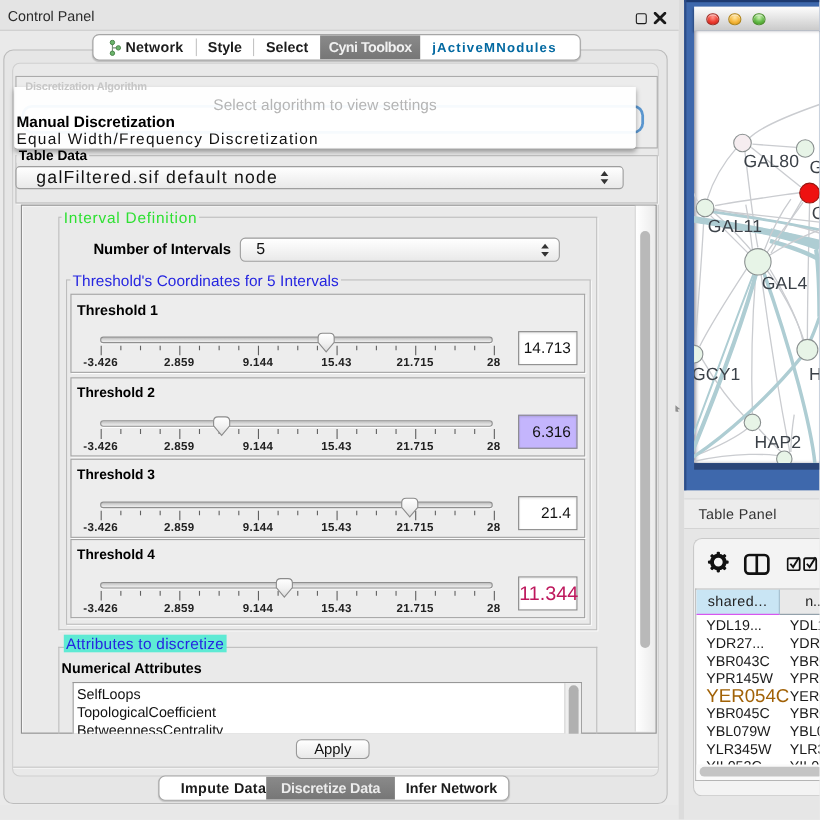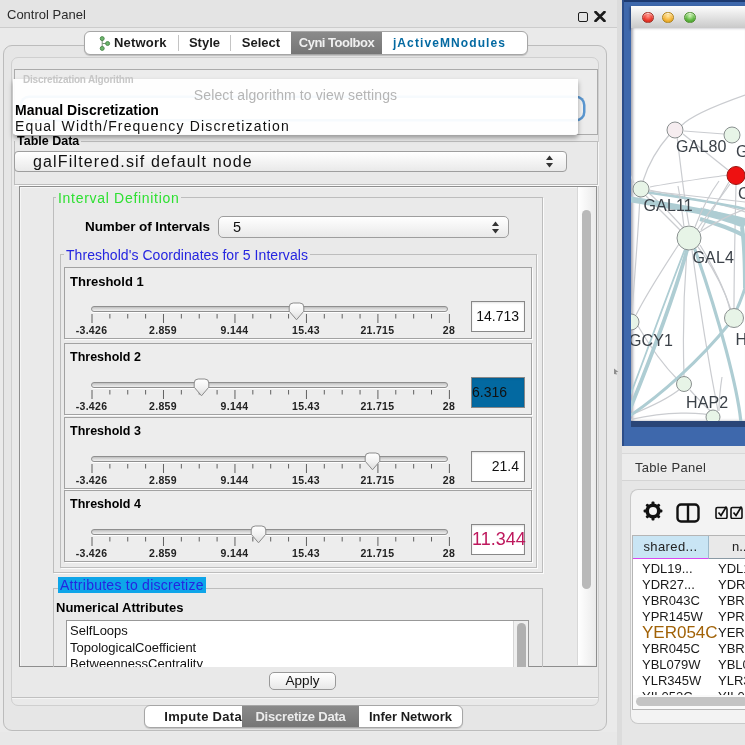--- a/index.html
+++ b/index.html
@@ -142,21 +142,21 @@
 <svg class="ab" style="left:128.0px;top:33px;" width="17" height="20" viewBox="0 0 17 20">
       <defs>
         <linearGradient id="tg1" x1="0" y1="0" x2="0" y2="1">
           <stop offset="0" stop-color="#ffffff"></stop>
           <stop offset="0.55" stop-color="#f0f0f0"></stop>
           <stop offset="1" stop-color="#dcdcdc"></stop>
         </linearGradient>
       </defs>
       <path d="M1.2,6 Q1.2,2 5.2,2 L11.8,2 Q15.8,2 15.8,6 L15.8,10.2 L8.5,18.8 L1.2,10.2 Z" fill="url(#tg1)" stroke="#8b8b8b" stroke-width="1"></path>
     </svg>
-<div class="ab" style="left:406px;top:33px;width:47px;height:29px;background:#0369a1;border:1px solid #888;box-shadow:inset 0 1px 2px rgba(0,0,0,0.12);font-size:14px;color:#111;text-align:left;line-height:29px;padding-right:5px;">6.316</div>
+<div class="ab" style="left:406px;top:33px;width:47px;height:29px;background:#c4b5fd;border:1px solid #888;box-shadow:inset 0 1px 2px rgba(0,0,0,0.12);font-size:14px;color:#111;text-align:right;line-height:29px;padding-right:5px;">6.316</div>
 </div>
 <div class="ab" style="left:64px;top:416.5px;width:466px;height:70px;background:#ededed;border:1px solid #a2a2a2;box-shadow:1px 1px 0 rgba(255,255,255,0.9);">
 <div class="ab b" style="left:5px;top:6px;font-size:12.5px;color:#000;">Threshold 3</div>
 <div class="ab" style="left:26px;top:38px;width:355px;height:4px;border:1px solid #8f8f8f;border-radius:3px;background:linear-gradient(#bdbdbd,#d8d8d8 45%,#efefef);box-shadow:0 1px 0 rgba(255,255,255,0.9);"></div>
 <svg class="ab" style="left:25px;top:46px;" width="362" height="10" viewBox="0 0 362 10">
       <line x1="2.0" y1="0" x2="2.0" y2="9" stroke="#606060" stroke-width="1"></line>
       <line x1="19.87" y1="0" x2="19.87" y2="4.5" stroke="#606060" stroke-width="1"></line>
       <line x1="37.74" y1="0" x2="37.74" y2="4.5" stroke="#606060" stroke-width="1"></line>
       <line x1="55.61" y1="0" x2="55.61" y2="4.5" stroke="#606060" stroke-width="1"></line>
       <line x1="73.48" y1="0" x2="73.48" y2="9" stroke="#606060" stroke-width="1"></line>
@@ -233,21 +233,21 @@
           <stop offset="0" stop-color="#ffffff"></stop>
           <stop offset="0.55" stop-color="#f0f0f0"></stop>
           <stop offset="1" stop-color="#dcdcdc"></stop>
         </linearGradient>
       </defs>
       <path d="M1.2,6 Q1.2,2 5.2,2 L11.8,2 Q15.8,2 15.8,6 L15.8,10.2 L8.5,18.8 L1.2,10.2 Z" fill="url(#tg3)" stroke="#8b8b8b" stroke-width="1"></path>
     </svg>
 <div class="ab" style="left:406px;top:33px;width:47px;height:29px;background:#fff;border:1px solid #888;box-shadow:inset 0 1px 2px rgba(0,0,0,0.12);font-size:18px;color:#be185d;line-height:29px;padding-right:5px;">11.344</div>
 </div>
 <div class="ab" style="left:53px;top:588px;width:488px;height:78px;border:1px solid #bdbdbd;border-bottom:none;"></div>
-<div class="ab" style="left:58px;top:577px;font-size:14px;letter-spacing:0.25px;color:#2525e0;background:#0ea5e9;padding:0 2px;">Attributes to discretize</div>
+<div class="ab" style="left:58px;top:577px;font-size:14px;letter-spacing:0.25px;color:#2525e0;background:#5eead4;padding:0 2px;">Attributes to discretize</div>
 <div class="ab b" style="left:56px;top:600px;font-size:13px;color:#000;">Numerical Attributes</div>
 <div class="ab" style="left:66px;top:620px;width:461px;height:46px;background:#ffffff;border:1px solid #989898;border-bottom:none;overflow:hidden;">
   <div style="padding:2px 0 0 3px;font-size:13px;line-height:16.5px;color:#111;">SelfLoops<br>TopologicalCoefficient<br>BetweennessCentrality</div>
   <div class="ab" style="right:0;top:0;width:14px;height:46px;background:#efefef;border-left:1px solid #d5d5d5;"></div>
   <div class="ab" style="right:2px;top:2px;width:9px;height:60px;border-radius:5px;background:#b0b0b0;"></div>
 </div>
 <div class="ab" style="left:269px;top:672px;width:65px;height:16px;border:1px solid #999;border-radius:5px;background:linear-gradient(#ffffff,#e8e8e8);text-align:center;line-height:16px;font-size:13.5px;color:#111;">Apply</div>
 <div class="ab" style="left:12px;top:697px;width:586px;height:1px;background:#c0c0c0;"></div>
 <div class="ab" style="left:12px;top:698px;width:586px;height:1px;background:#f4f4f4;"></div>
 <div class="ab" style="left:144px;top:705px;width:317px;height:21px;background:#ffffff;border:1px solid #a6a6a6;border-radius:6px;box-shadow:0 1px 1px rgba(0,0,0,0.15);overflow:hidden;">

